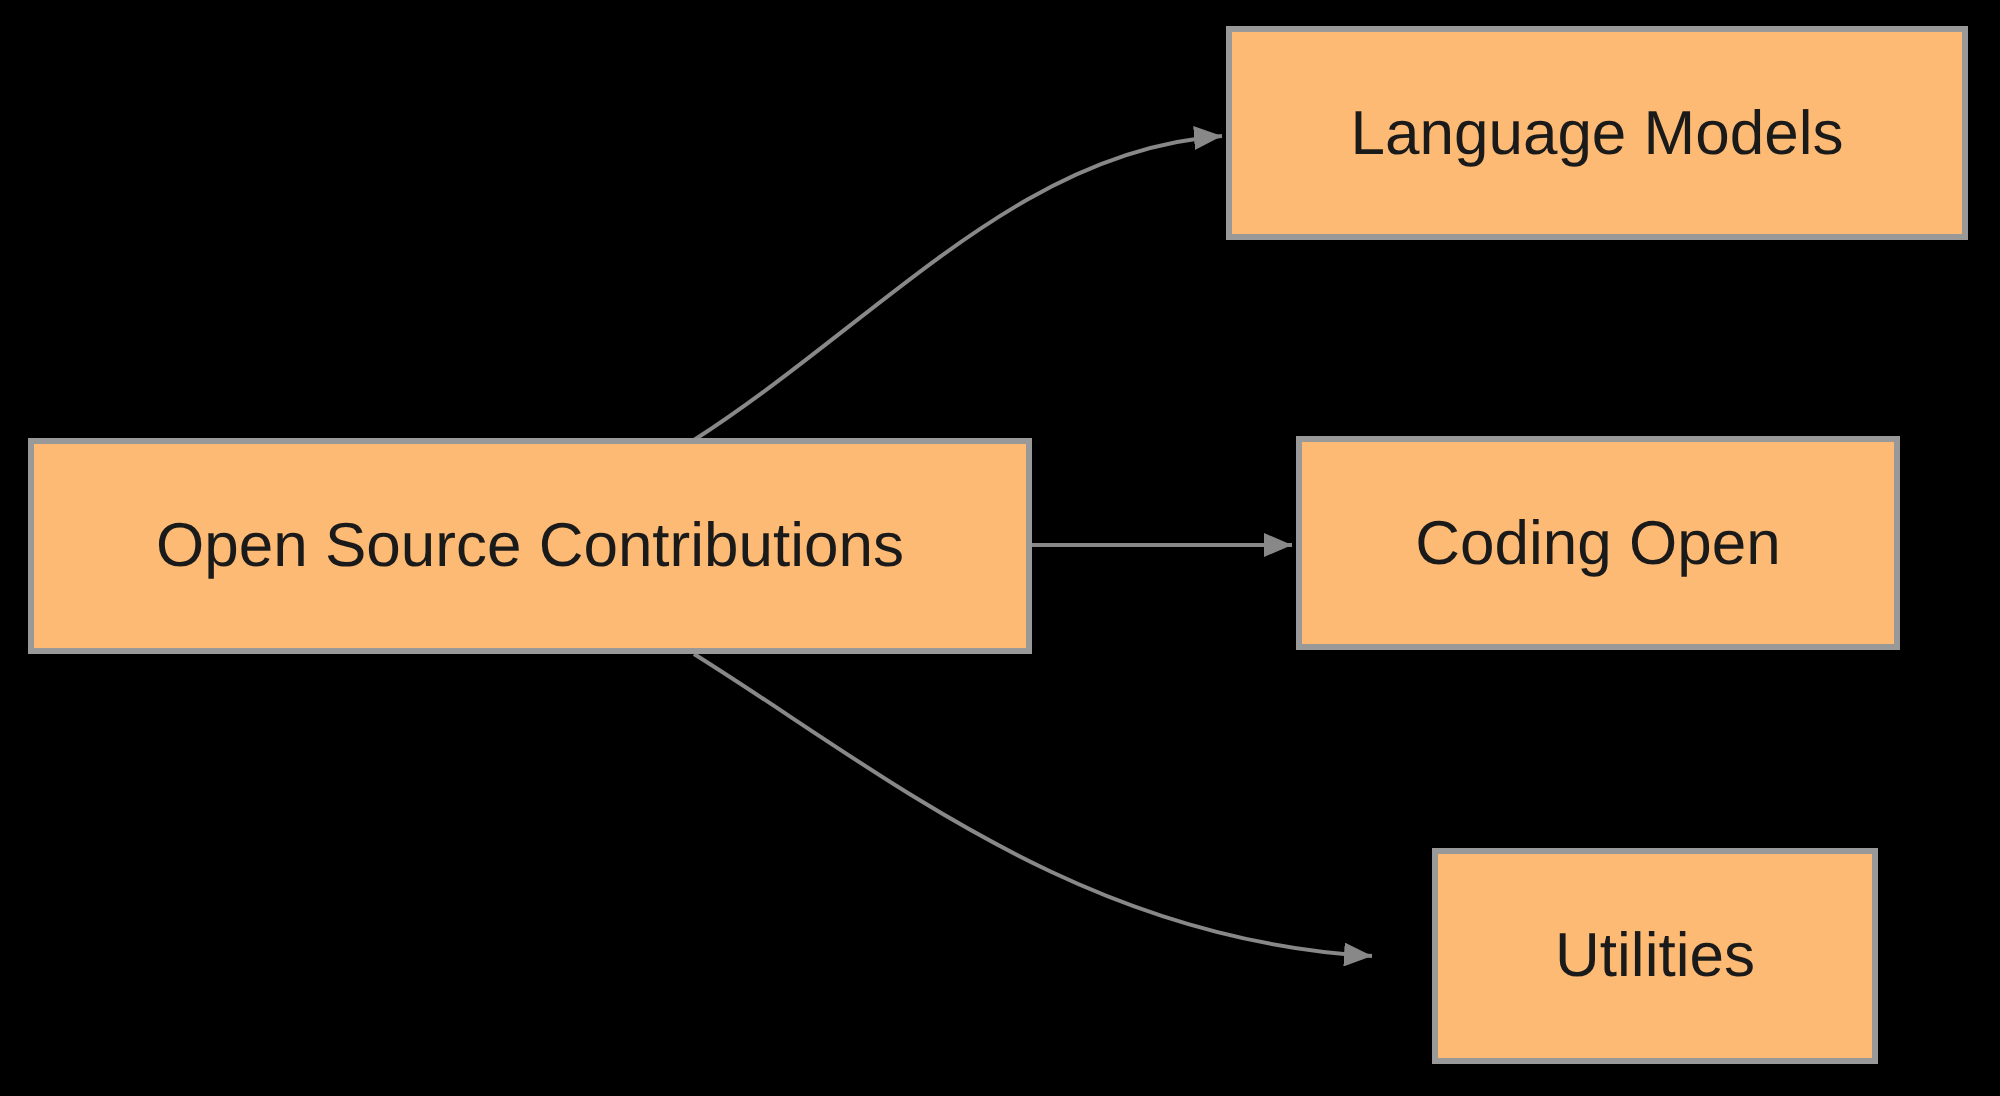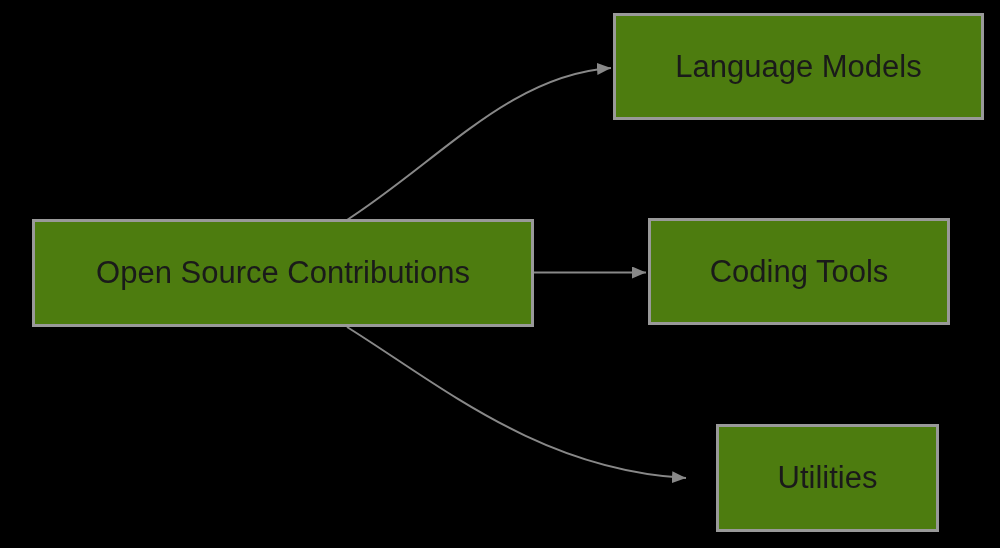--- a/index.html
+++ b/index.html
@@ -20,31 +20,31 @@
   svg.edges {
     position: absolute;
     left: 0;
     top: 0;
     width: 1000px;
     height: 548px;
   }
   .node {
     position: absolute;
     box-sizing: border-box;
-    background: #4d7c0f;
+    background: #fdba74;
     border: 3px solid #999999;
     color: #1a1a1a;
     font-size: 31px;
     display: flex;
     align-items: center;
     justify-content: center;
     text-align: center;
     white-space: nowrap;
   }
-  .node-root      { left: 14px;  top: 219px; width: 502px; height: 108px; margin-left: 18px; }
+  .node-root      { left: 14px;  top: 219px; width: 502px; height: 108px; }
   .node-language  { left: 613px; top: 13px;  width: 371px; height: 107px; }
   .node-coding    { left: 648px; top: 218px; width: 302px; height: 107px; }
   .node-utilities { left: 716px; top: 424px; width: 223px; height: 108px; }
 </style>
 </head>
 <body>
 
 <div class="canvas">
 
   <svg class="edges" viewBox="0 0 1000 548" xmlns="http://www.w3.org/2000/svg">
@@ -60,20 +60,20 @@
 
   <div class="node node-root">
     <span>Open Source Contributions</span>
   </div>
 
   <div class="node node-language">
     <span>Language Models</span>
   </div>
 
   <div class="node node-coding">
-    <span>Coding Tools</span>
+    <span>Coding Open</span>
   </div>
 
   <div class="node node-utilities">
     <span>Utilities</span>
   </div>
 
 </div>
 
 </body></html>

